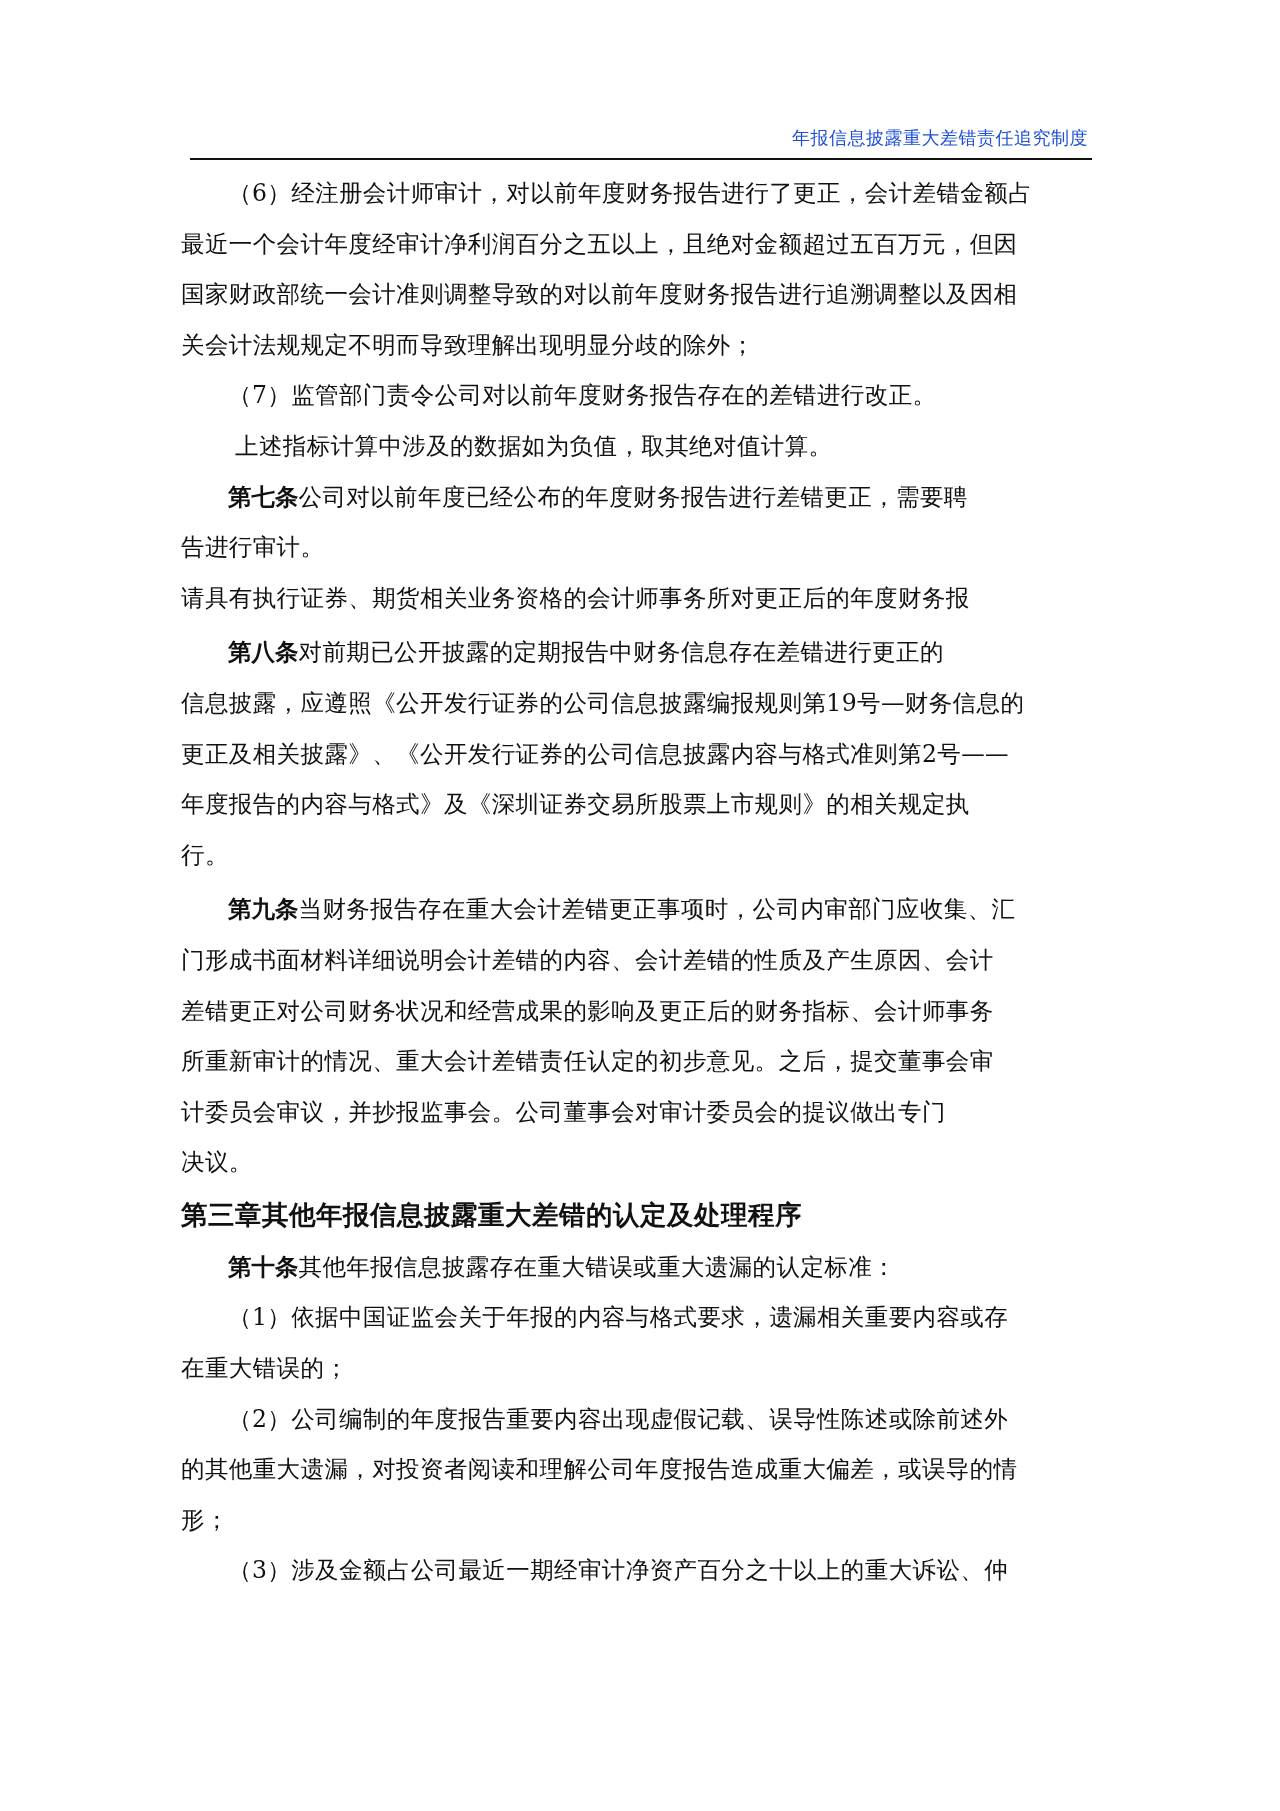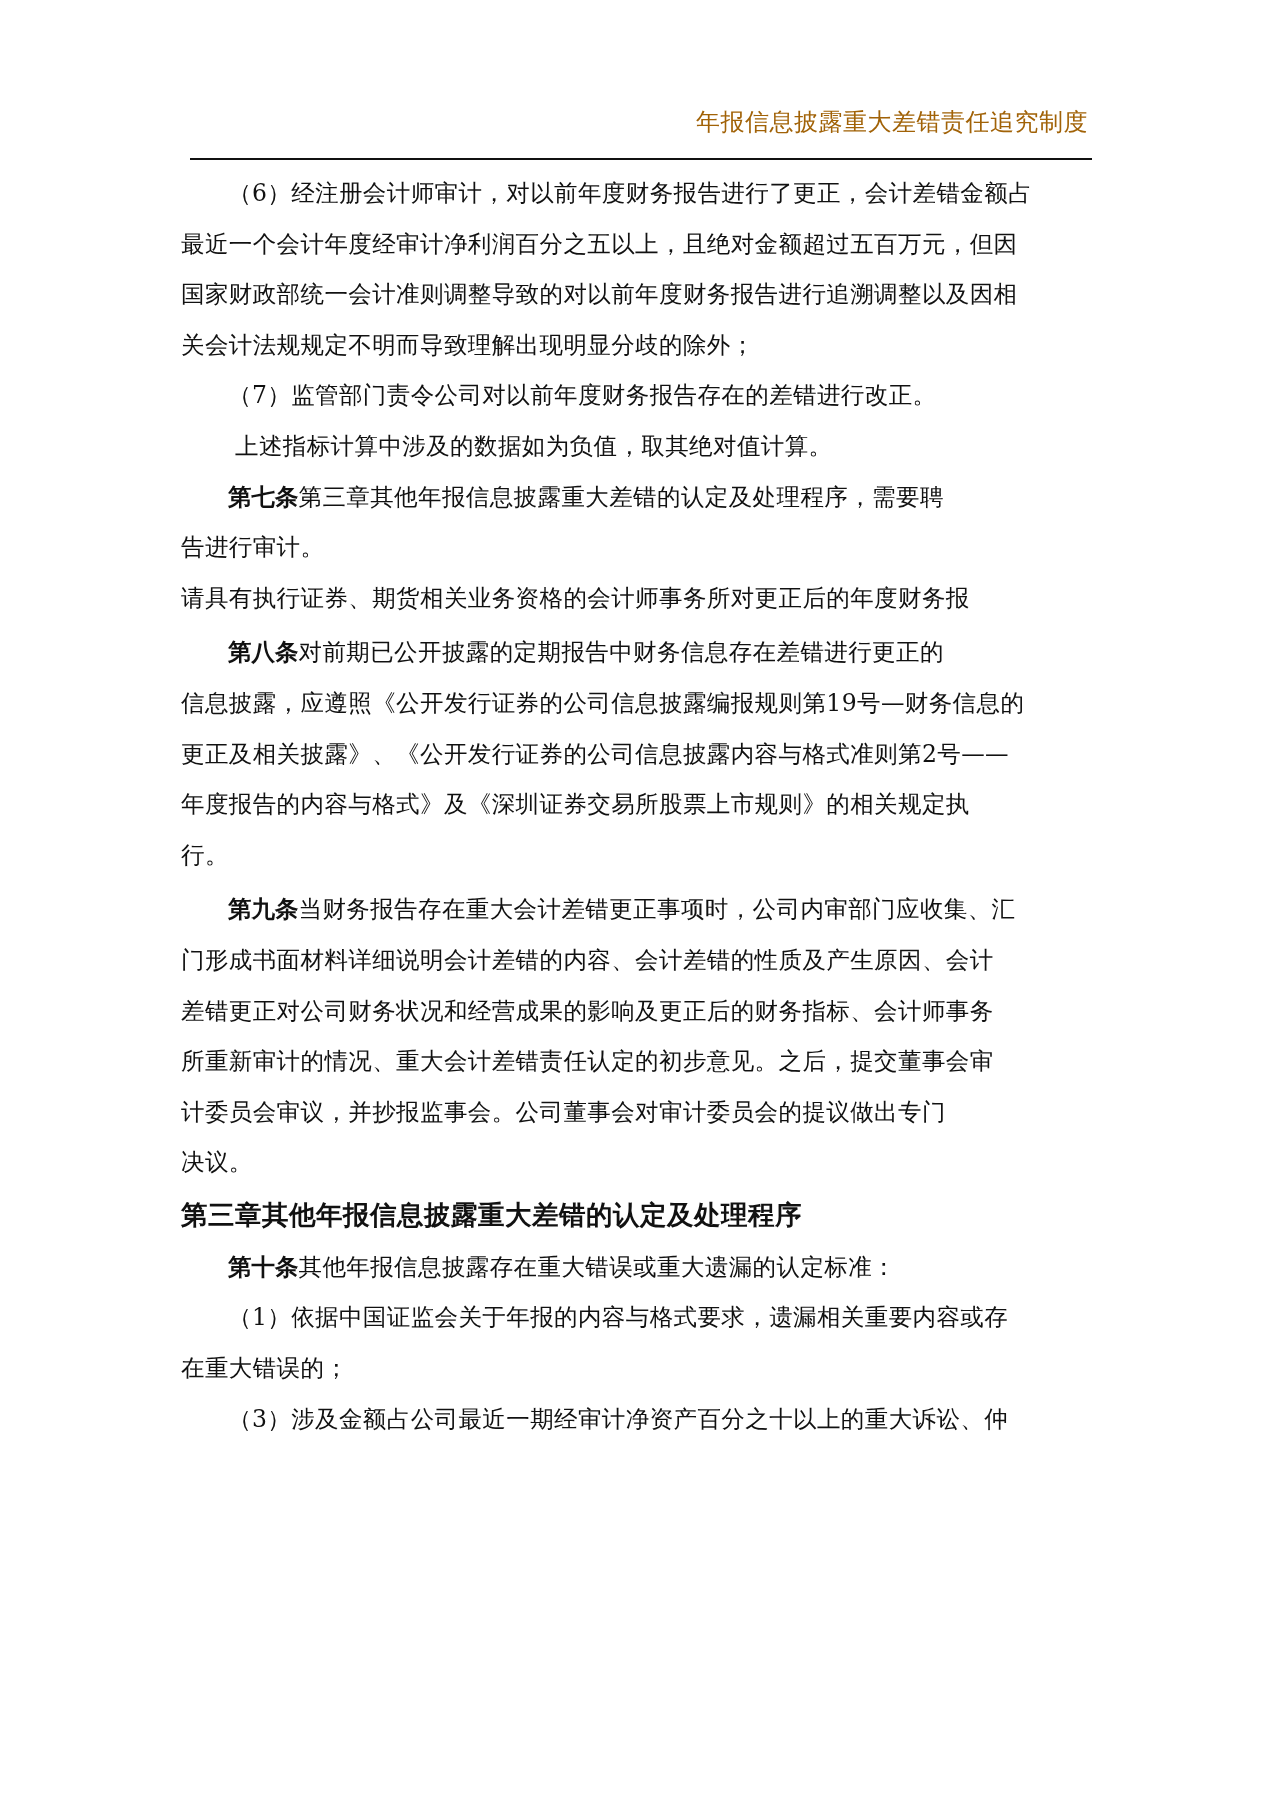--- a/index.html
+++ b/index.html
@@ -19,24 +19,24 @@
       position: absolute;
       left: 190px;
       top: 126px;
       width: 902px;
       height: 32px;
       border-bottom: 2px solid #111111;
     }
     .page-header-title {
       position: absolute;
       right: 4px;
-      bottom: 20px;
-      font-size: 24px;
+      bottom: 8px;
+      font-size: 18px;
       letter-spacing: 0.5px;
-      color: #a16207;
+      color: #1d4ed8;
       white-space: nowrap;
     }
     .body-text {
       position: absolute;
       left: 181px;
       top: 168px;
       width: 905px;
     }
     .line {
       height: 50.6px;
@@ -81,21 +81,21 @@
 
   <div>
     <div class="line indent">（7）监管部门责令公司对以前年度财务报告存在的差错进行改正。</div>
   </div>
 
   <div>
     <div class="line indent-small">上述指标计算中涉及的数据如为负值，取其绝对值计算。</div>
   </div>
 
   <div>
-    <div class="line indent"><span class="bold">第七条</span><span>第三章其他年报信息披露重大差错的认定及处理程序，需要聘</span></div>
+    <div class="line indent"><span class="bold">第七条</span><span>公司对以前年度已经公布的年度财务报告进行差错更正，需要聘</span></div>
     <div class="line">告进行审计。</div>
     <div class="line">请具有执行证券、期货相关业务资格的会计师事务所对更正后的年度财务报</div>
   </div>
 
   <div style="margin-top:4px;">
     <div class="line indent"><span class="bold">第八条</span><span>对前期已公开披露的定期报告中财务信息存在差错进行更正的</span></div>
     <div class="line">信息披露，应遵照《公开发行证券的公司信息披露编报规则第19号—财务信息的</div>
     <div class="line">更正及相关披露》、《公开发行证券的公司信息披露内容与格式准则第2号——</div>
     <div class="line">年度报告的内容与格式》及《深圳证券交易所股票上市规则》的相关规定执</div>
     <div class="line">行。</div>
@@ -114,18 +114,23 @@
 
   <div>
     <div class="line indent"><span class="bold">第十条</span><span>其他年报信息披露存在重大错误或重大遗漏的认定标准：</span></div>
   </div>
 
   <div>
     <div class="line indent">（1）依据中国证监会关于年报的内容与格式要求，遗漏相关重要内容或存</div>
     <div class="line">在重大错误的；</div>
   </div>
 
+  <div>
+    <div class="line indent">（2）公司编制的年度报告重要内容出现虚假记载、误导性陈述或除前述外</div>
+    <div class="line">的其他重大遗漏，对投资者阅读和理解公司年度报告造成重大偏差，或误导的情</div>
+    <div class="line">形；</div>
+  </div>
 
   <div>
     <div class="line indent">（3）涉及金额占公司最近一期经审计净资产百分之十以上的重大诉讼、仲</div>
   </div>
 
 </div>
 
 </body></html>

